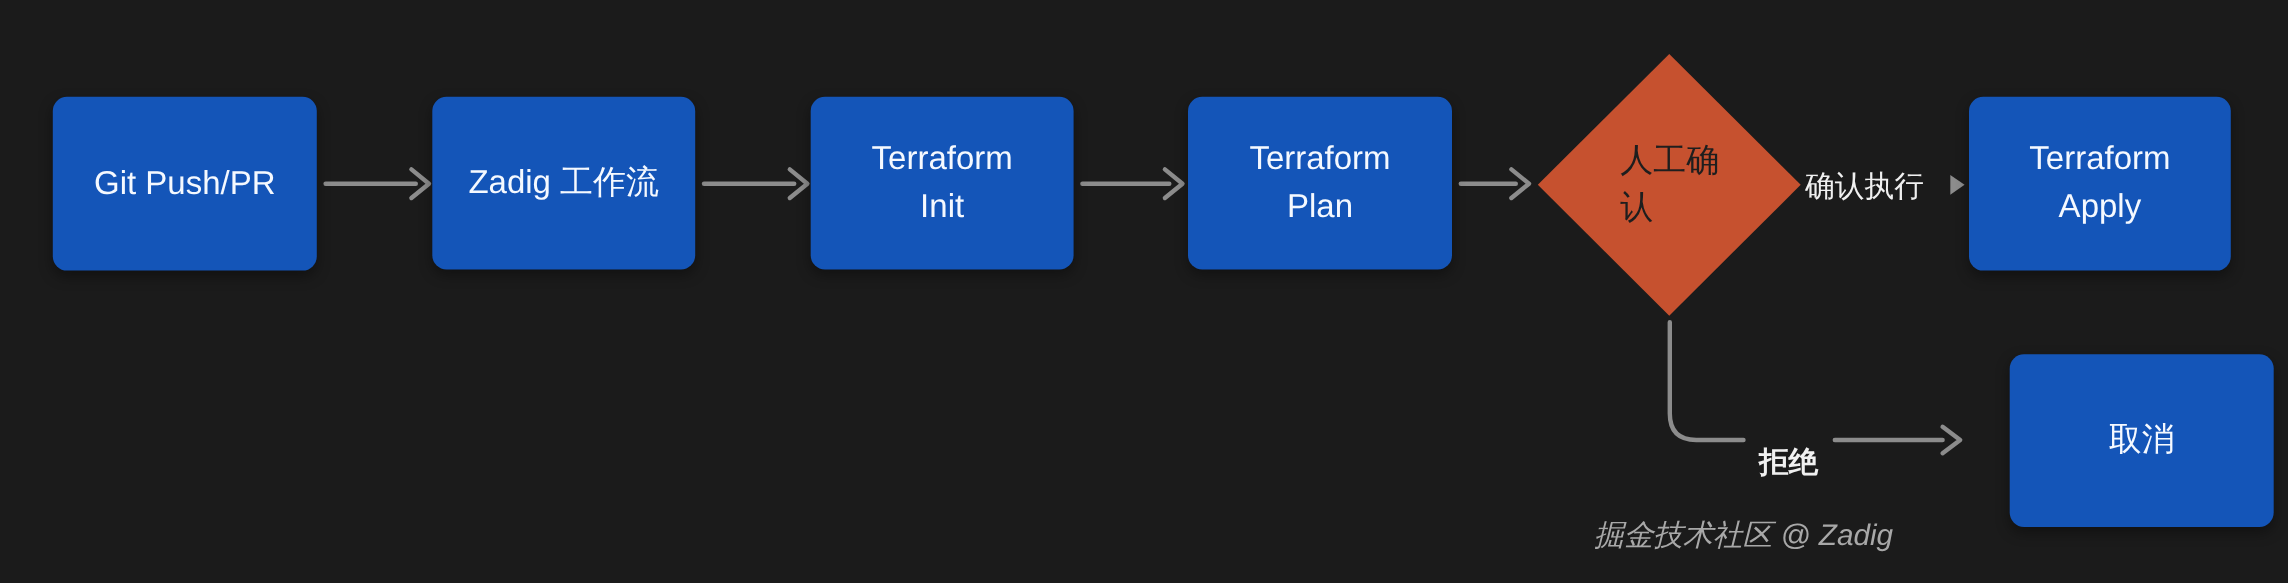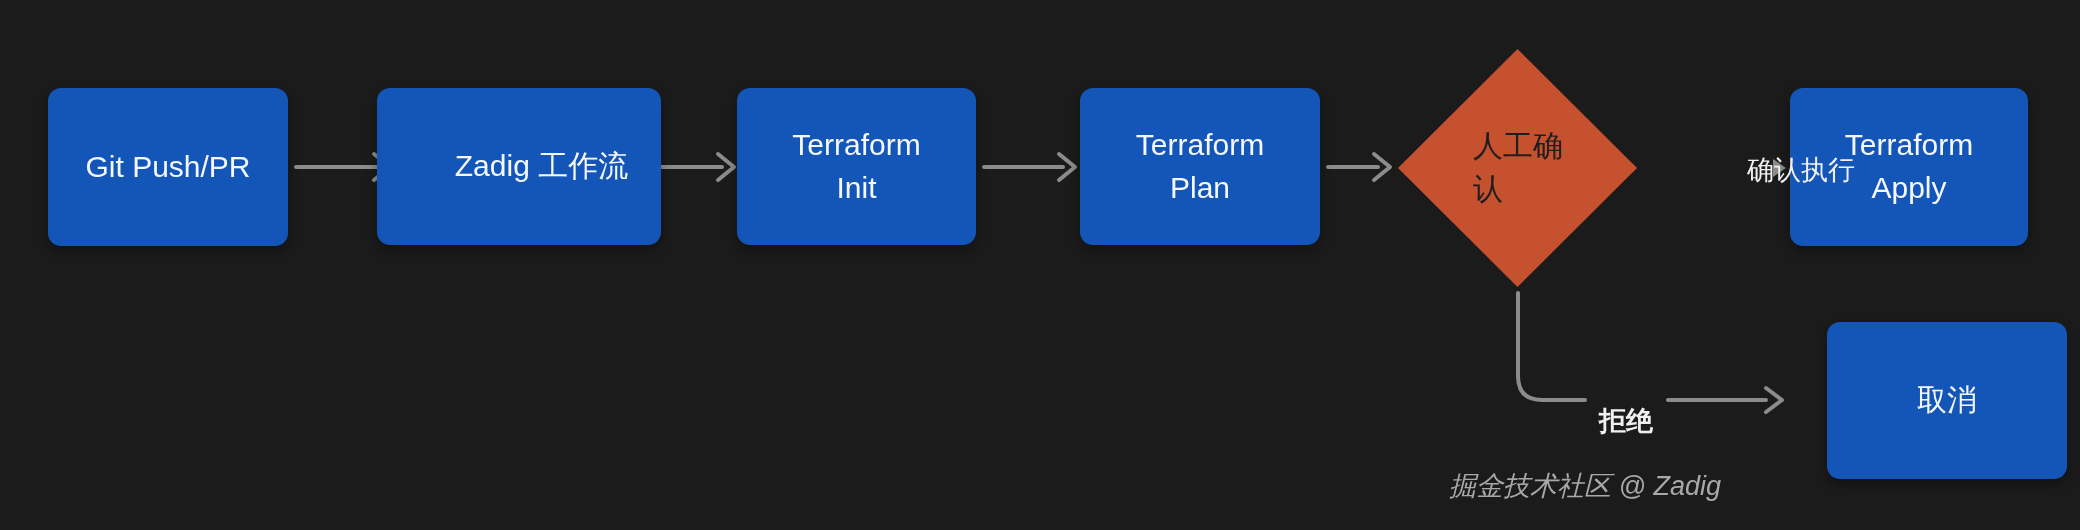--- a/index.html
+++ b/index.html
@@ -19,38 +19,38 @@
     position:absolute;
     background:var(--node,#1455b8);
     border-radius:13px;
     display:flex;align-items:center;justify-content:center;
     color:var(--nodetext,#f5f9ff);
     font-size:30px;line-height:1.42;text-align:center;
     white-space:pre-line;
     box-shadow:0 5px 12px rgba(0,0,0,0.35);
   }
   .node-git   {left:48px;  top:88px; width:240px;height:158px;}
-  .node-zadig {left:377px; top:88px; width:239px;height:157px;padding-left:45px;}
+  .node-zadig {left:393px; top:88px; width:239px;height:157px;}
   .node-init  {left:737px; top:88px; width:239px;height:157px;}
   .node-plan  {left:1080px;top:88px; width:240px;height:157px;}
   .node-apply {left:1790px;top:88px; width:238px;height:158px;}
   .node-cancel{left:1790px;top:322px;width:240px;height:157px;margin-left:37px;}
   .decision-label{
     position:absolute;left:1398px;top:49px;width:240px;height:238px;
     display:flex;align-items:center;justify-content:center;
     color:var(--decisiontext,#1e1e1e);
     font-size:30px;line-height:1.42;text-align:left;white-space:pre-line;
   }
   .edge-label{
     position:absolute;
     color:#f0f0f0;font-size:27px;line-height:1;
     transform:translate(-50%,-50%);
     white-space:nowrap;
   }
-  .edge-label-confirm{left:1801px;top:170px;}
+  .edge-label-confirm{left:1695px;top:170px;}
   .edge-label-reject{left:1626px;top:421px;font-weight:bold;}
   .watermark{
     position:absolute;right:15px;top:470px;
     color:var(--watermark,#a8a8a8);
     font-size:27px;line-height:1.2;white-space:nowrap;font-style:italic;
   }
 </style>
 </head>
 <body style="--bg: #1b1b1b; --node: #1455b8; --nodetext: #f5f9ff; --decision: #c6512f; --decisiontext: #1e1e1e; --edge: #8c8c8c; --watermark: #a8a8a8;">
 

